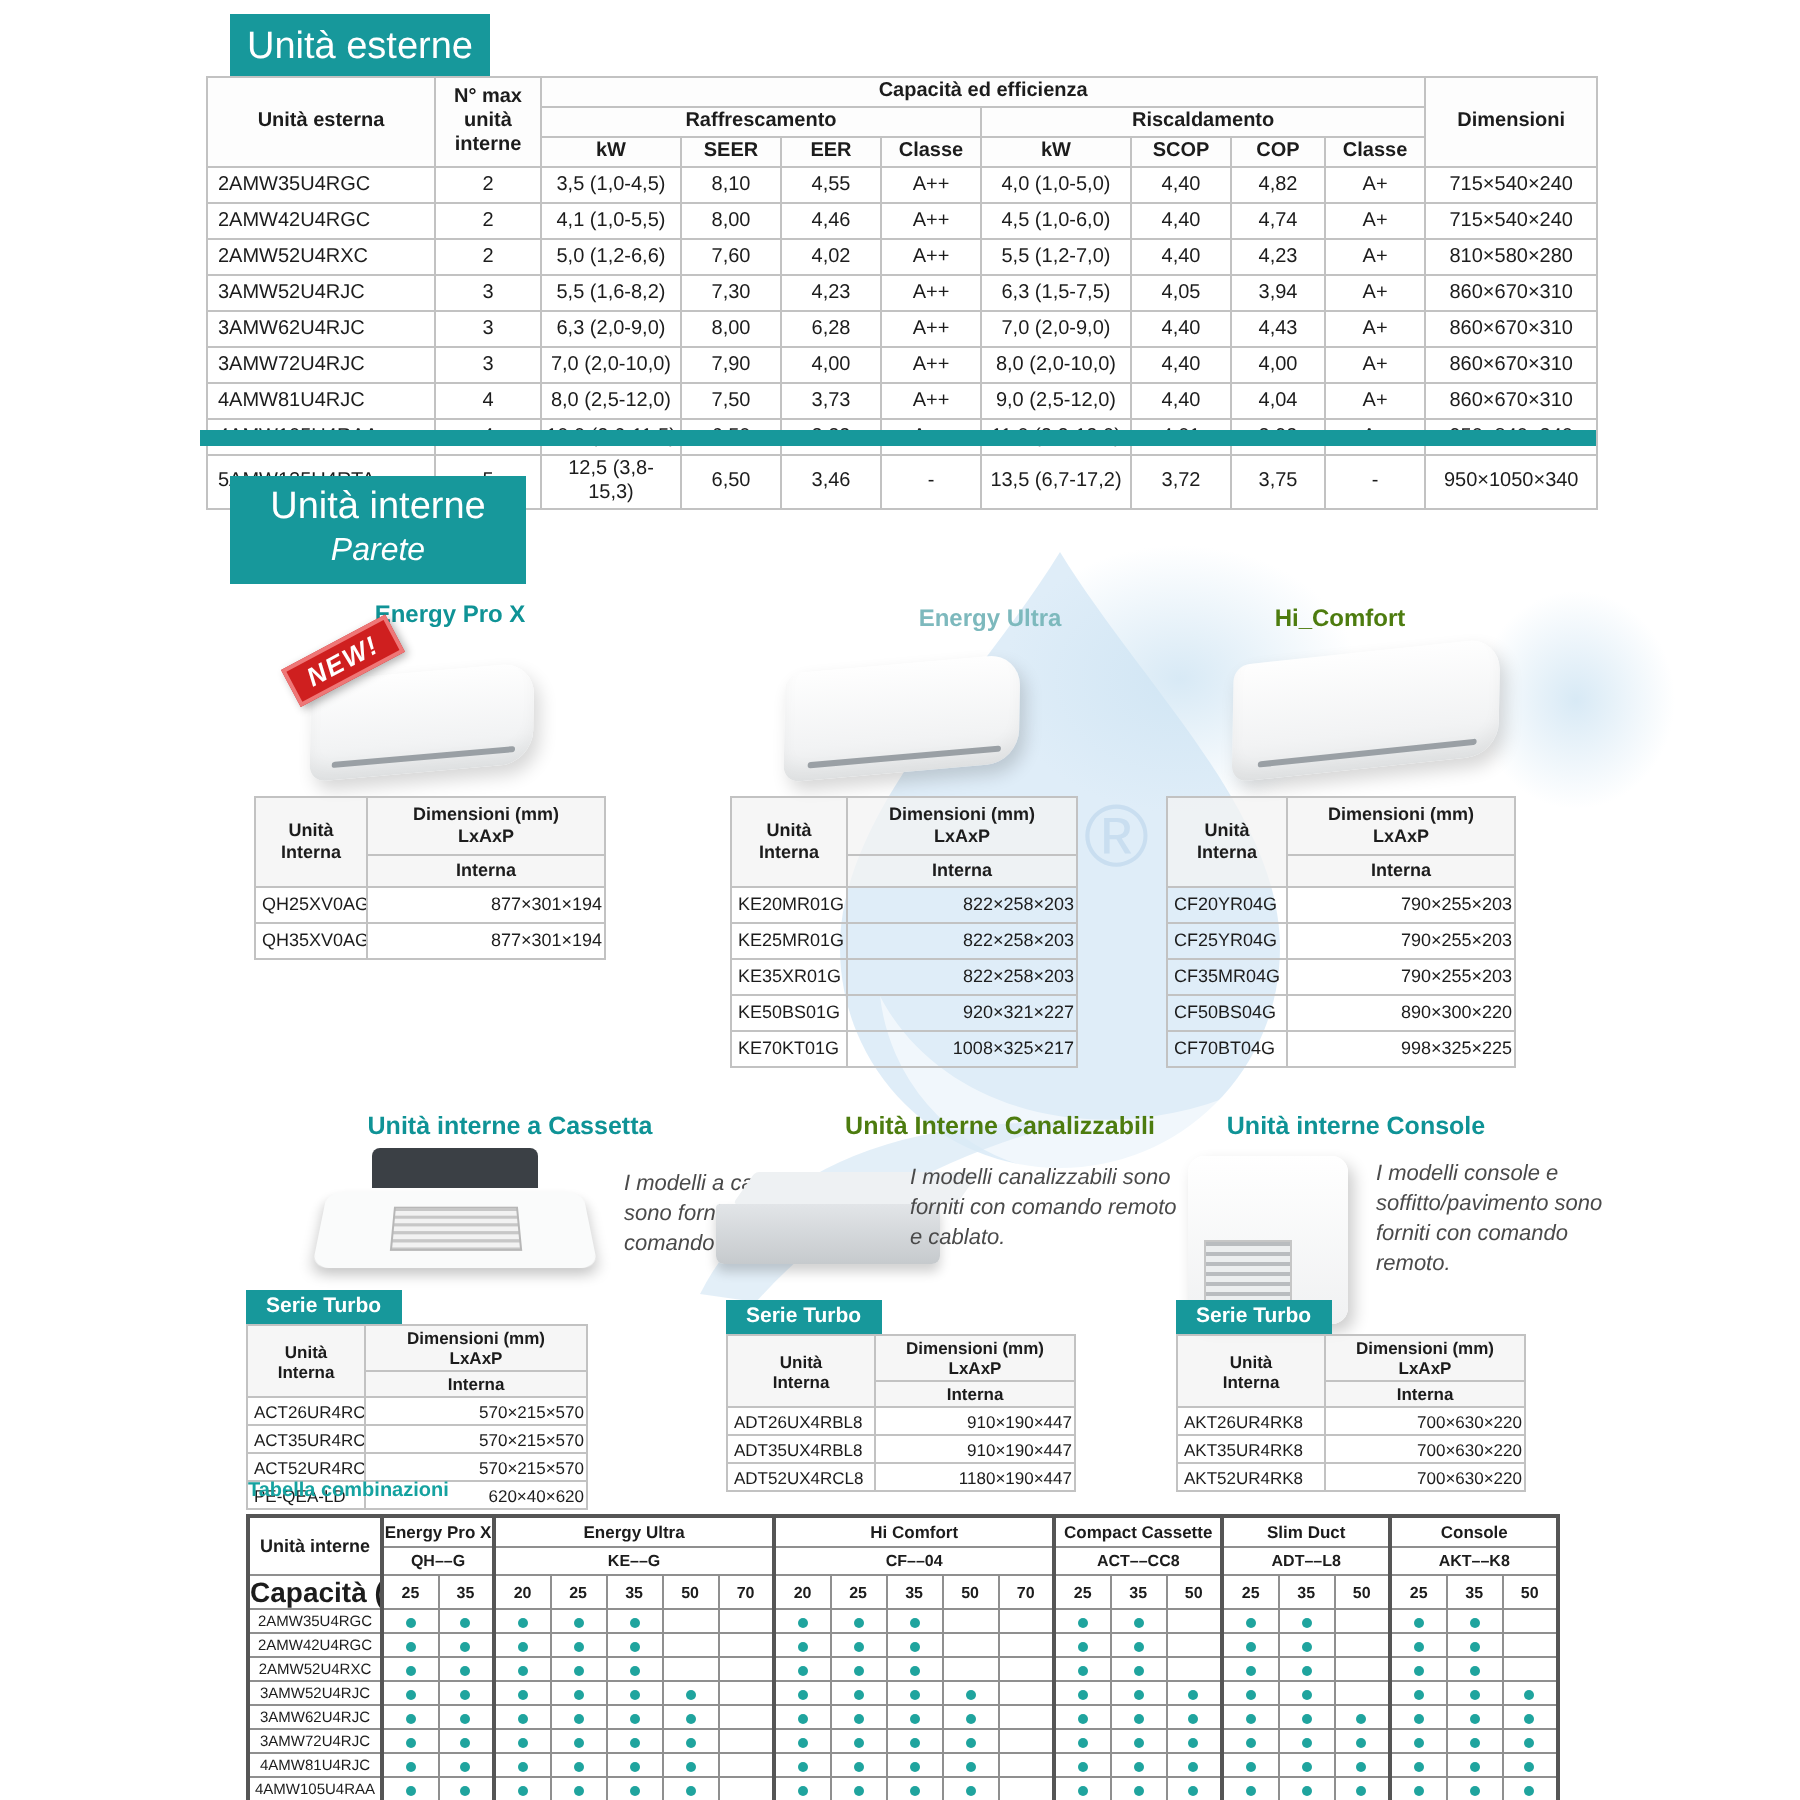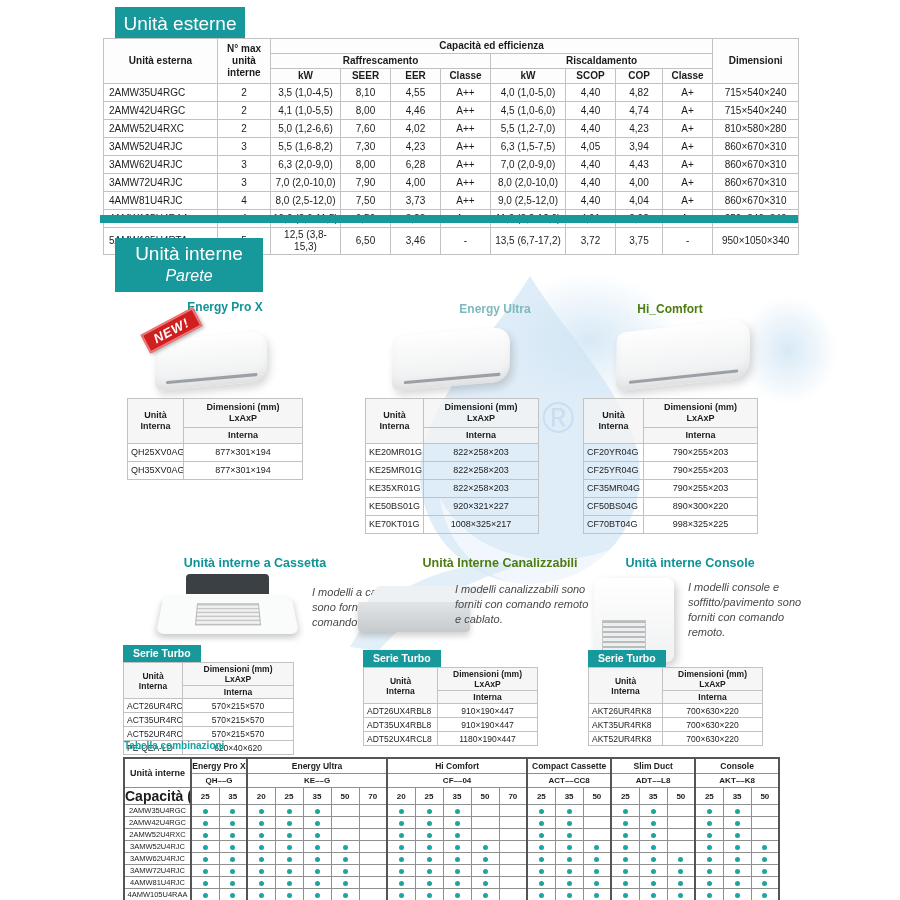--- a/index.html
+++ b/index.html
@@ -22,21 +22,21 @@
   #outdoor-table tbody td{height:15px;}
   
   .sec-title{font-weight:bold;text-align:center;}
   .t-teal{color:#0f9396;}
   .t-light{color:#7db9bd;}
   .t-cyan{color:#4d7c0f;}
   
   .mini th,.mini td{font-size:9px;text-align:center;white-space:pre-line;line-height:11px;padding:2px 1px;}
   .mini th{font-weight:bold;background:rgba(243,243,243,0.75);}
   .mini tbody td:first-child{text-align:left;padding-left:3px;}
-  .mini tbody td{height:13px;}
+  .mini tbody td{height:13px;text-align:right;}
   .serie-tab{background:#17989b;color:#fff;font-weight:bold;font-size:10.5px;padding:2px 10px 3px;display:inline-block;}
   .serie th,.serie td{font-size:8.5px;line-height:10px;padding:1px;}
   .serie tbody td{height:11px;}
   
   .desc{font-style:italic;font-size:11px;line-height:15px;color:#4a4a4a;}
   
   #combo-title{left:124px;top:740px;font-size:10px;font-weight:bold;color:#15a2a0;}
   #combo-table{left:123px;top:757px;width:656px;border:2px solid #555;}
   #combo-table th,#combo-table td{border:1px solid #8f8f8f;text-align:center;padding:0;white-space:nowrap;}
   #combo-table thead th{font-weight:bold;}
@@ -355,21 +355,21 @@
       </tr>
       <tr>
         <td>CF70BT04G</td>
         <td>998×325×225</td>
       </tr>
     </tbody>
 </table>
 
 <div class="abs sec-title t-teal" style="left:130px;top:556px;width:250px;font-size:12.5px;">Unità interne a Cassetta</div>
 <div class="abs sec-title t-cyan" style="left:375px;top:556px;width:250px;font-size:12.5px;">Unità Interne Canalizzabili</div>
-<div class="abs sec-title t-teal" style="left:565px;top:556px;width:250px;font-size:12.5px;">Unità interne Console</div>
+<div class="abs sec-title t-teal" style="left:553px;top:556px;width:250px;font-size:12.5px;">Unità interne Console</div>
 
 <div class="abs cassette" style="left:160px;top:574px;width:135px;">
   <div class="cas-top"></div>
   <div class="cas-body">
       <div class="cas-grille"></div>
     </div>
 </div>
 <div class="abs desc" style="left:312px;top:585px;width:115px;">I modelli a cassetta sono forniti con comando remoto.</div>
 
 <div class="abs duct" style="left:358px;top:586px;width:112px;">

